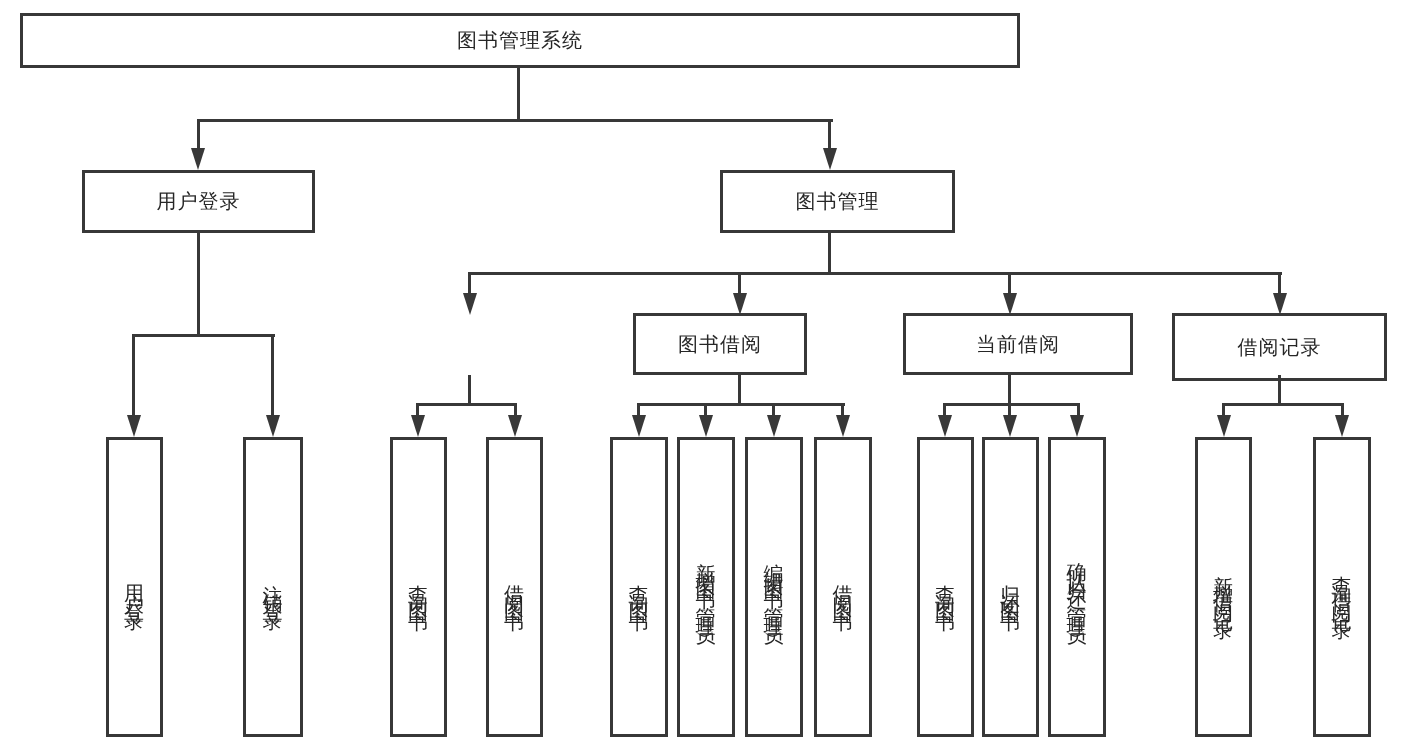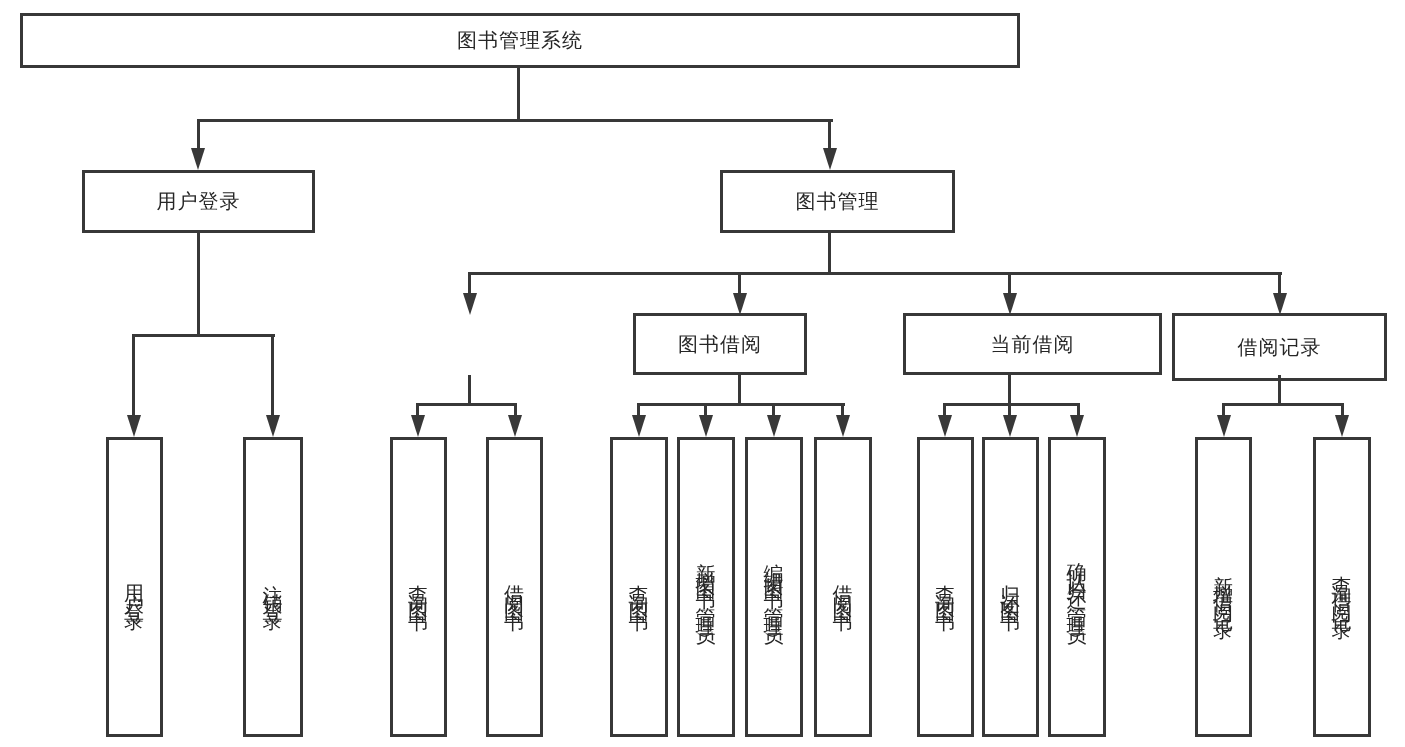--- a/index.html
+++ b/index.html
@@ -87,21 +87,21 @@
   <div class="vline" style="left:468px; top:272px; height:26px;"></div>
   <div class="arrow" style="left:463px; top:293px;"></div>
   <div class="vline" style="left:738px; top:272px; height:26px;"></div>
   <div class="arrow" style="left:733px; top:293px;"></div>
   <div class="vline" style="left:1008px; top:272px; height:26px;"></div>
   <div class="arrow" style="left:1003px; top:293px;"></div>
   <div class="vline" style="left:1278px; top:272px; height:26px;"></div>
   <div class="arrow" style="left:1273px; top:293px;"></div>
 
   <div class="box" style="left:633px; top:313px; width:174px; height:62px;">图书借阅</div>
-  <div class="box" style="left:903px; top:313px; width:259px; height:62px;">当前借阅</div>
+  <div class="box" style="left:903px; top:313px; width:230px; height:62px;">当前借阅</div>
   <div class="box" style="left:1172px; top:313px; width:215px; height:68px;">借阅记录</div>
 
   <div class="vline" style="left:468px; top:375px; height:31px;"></div>
   <div class="hline" style="left:416px; top:403px; width:101px;"></div>
   <div class="vline" style="left:416px; top:403px; height:17px;"></div>
   <div class="arrow" style="left:411px; top:415px;"></div>
   <div class="vline" style="left:514px; top:403px; height:17px;"></div>
   <div class="arrow" style="left:508px; top:415px;"></div>
 
   <div class="vline" style="left:738px; top:375px; height:31px;"></div>

